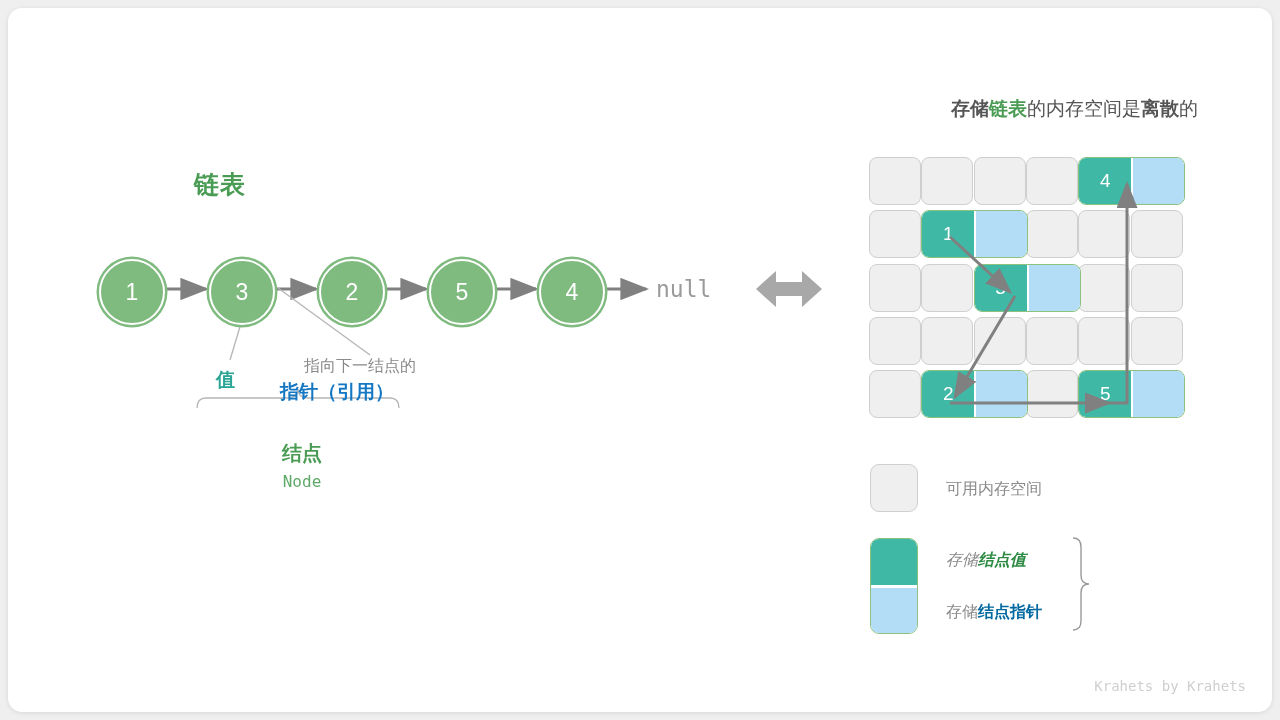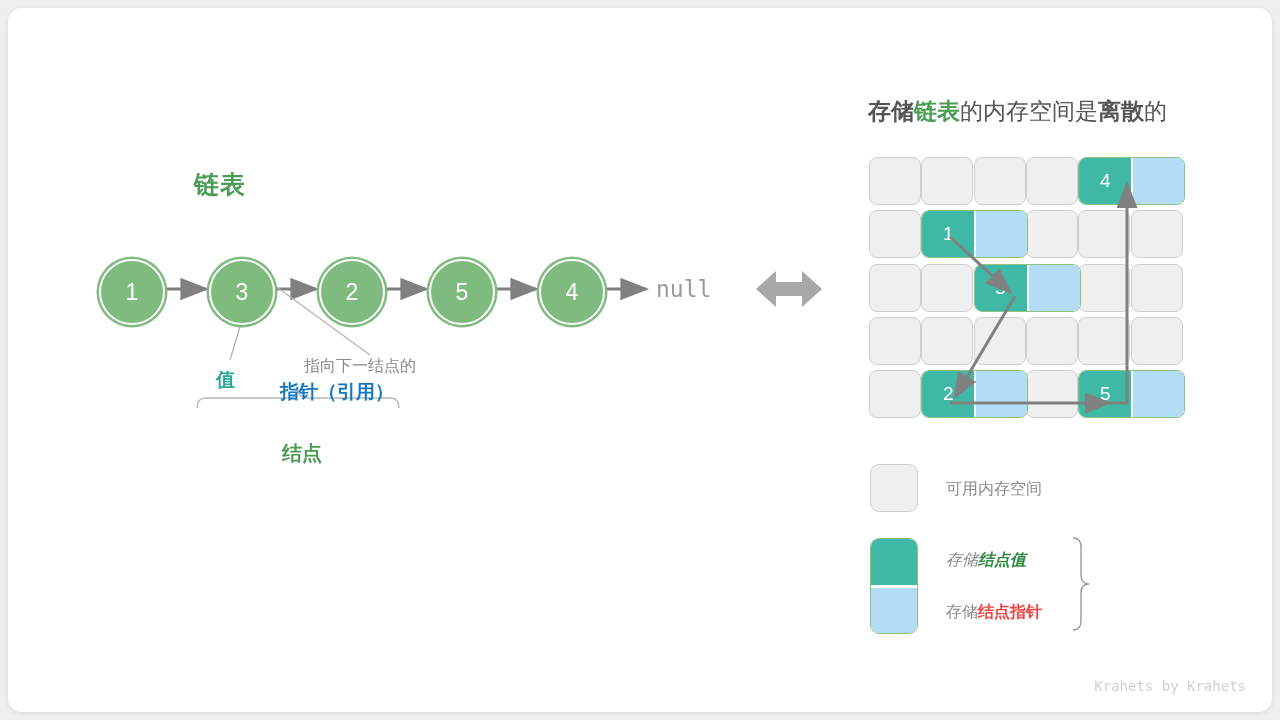--- a/index.html
+++ b/index.html
@@ -48,22 +48,22 @@
     font-size:20px;font-weight:bold;color:#4a9c54;
     width:220px;text-align:center;
   }
   #node-en{
     font-size:16px;color:#5fa968;width:220px;text-align:center;
     font-family:"DejaVu Sans Mono","Liberation Mono",monospace;
   }
 
   
   #mem-title{
-    left:860px;top:88px;width:330px;text-align:left;
-    font-size:23px;font-weight:bold;color:#555555;
+    left:860px;top:88px;width:330px;text-align:right;
+    font-size:19px;font-weight:bold;color:#555555;
   }
   #mem-title .g{color:#4a9c54;}
   #mem-title .n{font-weight:normal;color:#555555;}
 
   .cell{
     position:absolute;width:52px;height:48px;border-radius:8px;
     background:#efefef;border:1.5px solid #cfcfcf;box-sizing:border-box;
   }
   .pair{
     position:absolute;width:107px;height:48px;border-radius:8px;
@@ -87,21 +87,21 @@
   .lg-pair{
     position:absolute;width:48px;height:96px;border-radius:9px;
     border:1.5px solid #8cc27e;box-sizing:border-box;background:#fff;
     display:flex;flex-direction:column;overflow:hidden;
   }
   .lg-pair .v{flex:1;background:#3fb8a5;border-radius:7px 7px 0 0;}
   .lg-pair .sp{height:3px;background:#ffffff;}
   .lg-pair .p{flex:1;background:#b3ddf7;border-radius:0 0 7px 7px;}
   .lg-text{font-size:16px;color:#8a8a8a;white-space:nowrap;}
   .lg-text b.g{color:#2e8b43;}
-  .lg-text b.b{color:#ef4444;}
+  .lg-text b.b{color:#0369a1;}
   #lg-side{font-size:16px;color:#8a8a8a;line-height:1.55;}
   #lg-side b{color:#4a9c54;}
 
   #credit{
     right:26px;bottom:18px;font-size:14px;color:#cfcfcf;
     font-family:"DejaVu Sans Mono","Liberation Mono",monospace;
   }
 </style>
 </head>
 <body>
@@ -135,20 +135,21 @@
   <div class="abs node nosel" style="left:421px;top:251px;">5</div>
   <div class="abs node nosel" style="left:531px;top:251px;">4</div>
 
   <div class="abs nosel" id="null-label" style="left:648px;top:268px;">null</div>
 
   <div class="abs nosel lbl-val" style="left:208px;top:359px;">值</div>
   <div class="abs nosel lbl-ptr-top" style="left:272px;top:348px;margin-left:24px;">指向下一结点的</div>
   <div class="abs nosel lbl-ptr-bot" style="left:272px;top:371px;">指针（引用）</div>
 
   <div class="abs nosel" id="node-cn" style="left:184px;top:432px;">结点</div>
+  <div class="abs nosel" id="node-en" style="left:184px;top:464px;">Node</div>
 
   <svg class="abs" style="left:748px;top:258px;width:66px;height:46px;">
     <polygon points="0,23 20,5 20,16 46,16 46,5 66,23 46,41 46,30 20,30 20,41" fill="#a8a8a8"></polygon>
   </svg>
 
   <div class="nosel" id="mem-title" style="position:absolute;">
     <span>存储</span><span class="g">链表</span><span class="n">的内存空间是</span><span>离散</span><span class="n">的</span>
   </div>
 
   <div class="abs" id="grid" style="left:861px;top:149px;width:314px;height:266px;">

